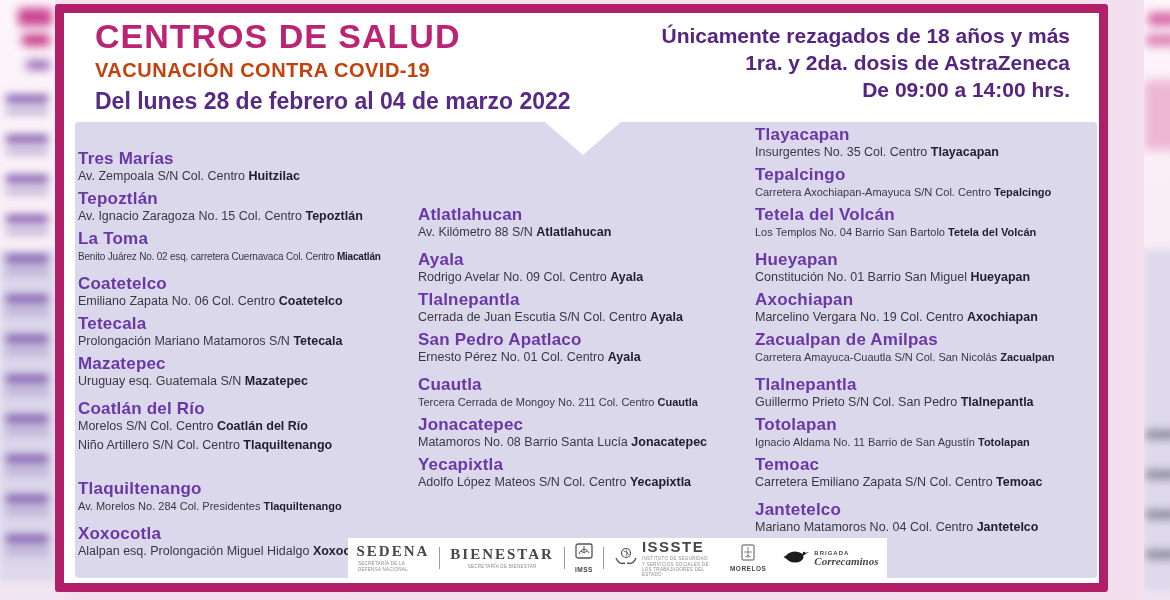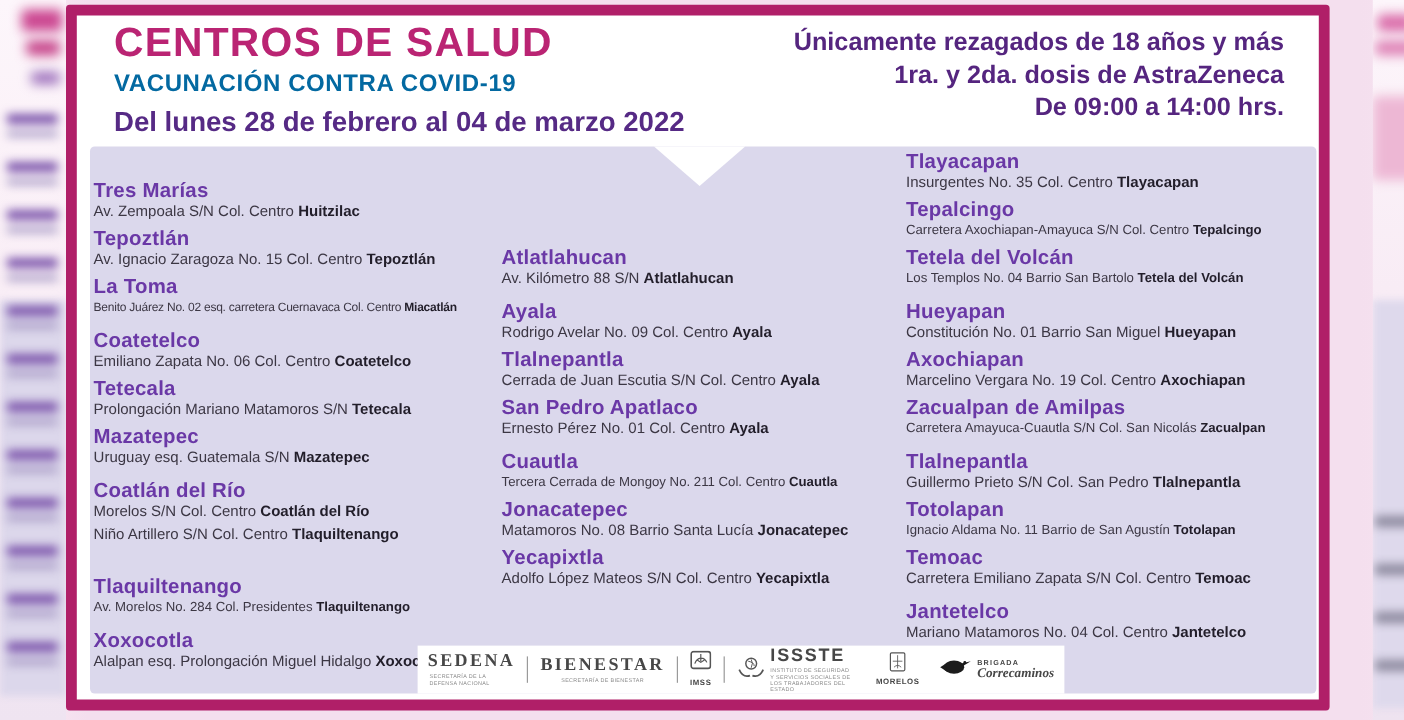--- a/index.html
+++ b/index.html
@@ -15,21 +15,21 @@
   .bars{position:absolute;filter:blur(4px);}
   .edge-right::after{content:"";position:absolute;inset:0;
       background:linear-gradient(90deg,rgba(238,192,218,0) 40%,rgba(236,185,214,.85) 100%);}
 
   
   .card{position:absolute;left:55px;top:4px;width:1053px;height:588px;
         background:#ffffff;border:9px solid #b01f68;border-radius:3px;box-sizing:border-box;}
 
   .header-left{position:absolute;left:31px;top:6px;line-height:1;white-space:nowrap;}
   .title{font-size:34px;font-weight:bold;letter-spacing:1px;color:#ba2473;}
-  .subtitle{font-size:20px;font-weight:bold;letter-spacing:.5px;color:#0369a1;margin-top:7px;}
+  .subtitle{font-size:20px;font-weight:bold;letter-spacing:.5px;color:#c2410c;margin-top:7px;}
   .daterange{font-size:23px;font-weight:bold;color:#562a85;margin-top:10px;}
 
   .header-right{position:absolute;right:29px;top:9px;text-align:right;color:#55257f;
                 font-weight:bold;font-size:21px;line-height:27px;white-space:nowrap;}
 
   
   .panel{position:absolute;left:11px;top:109px;width:1022px;height:456px;
          background:#dbd8ec;border-radius:4px;}
   .notch{position:absolute;top:0;left:470px;width:0;height:0;
          border-left:38px solid transparent;border-right:38px solid transparent;

